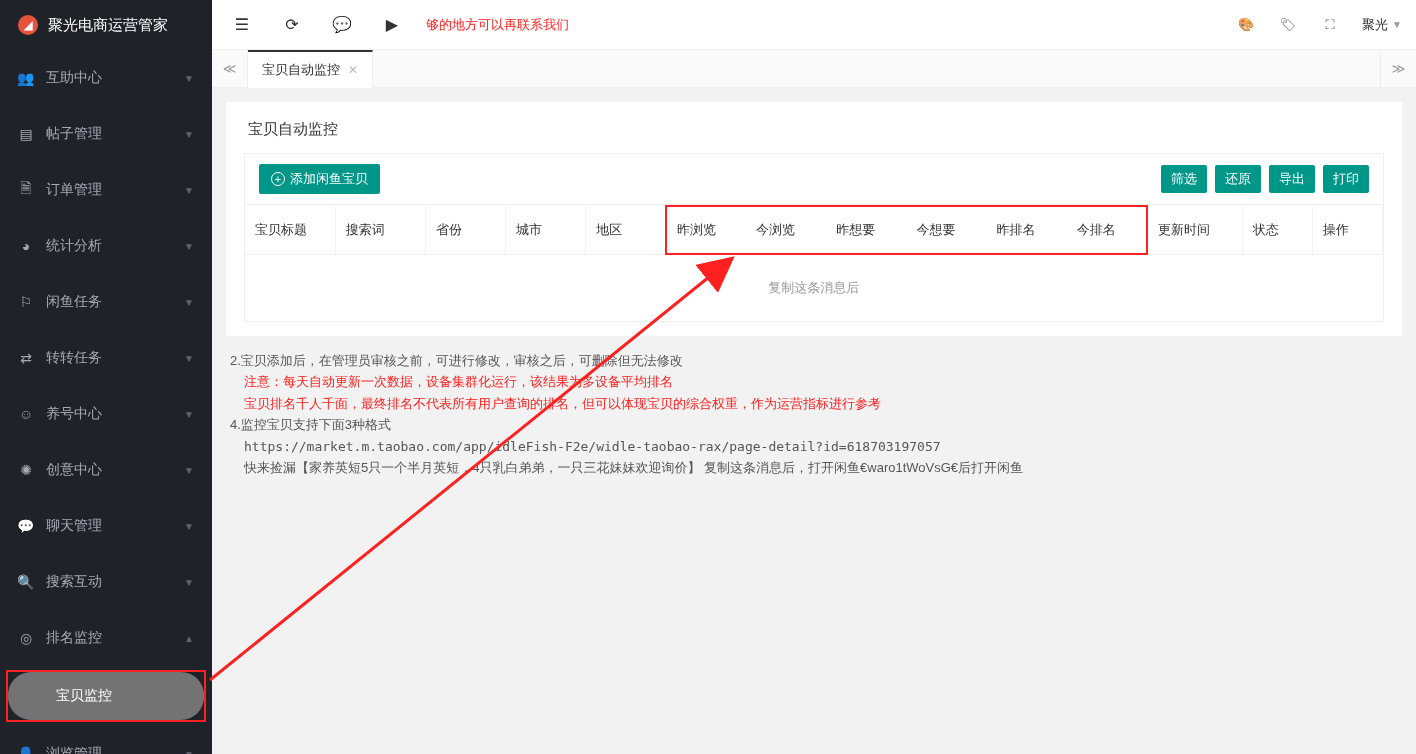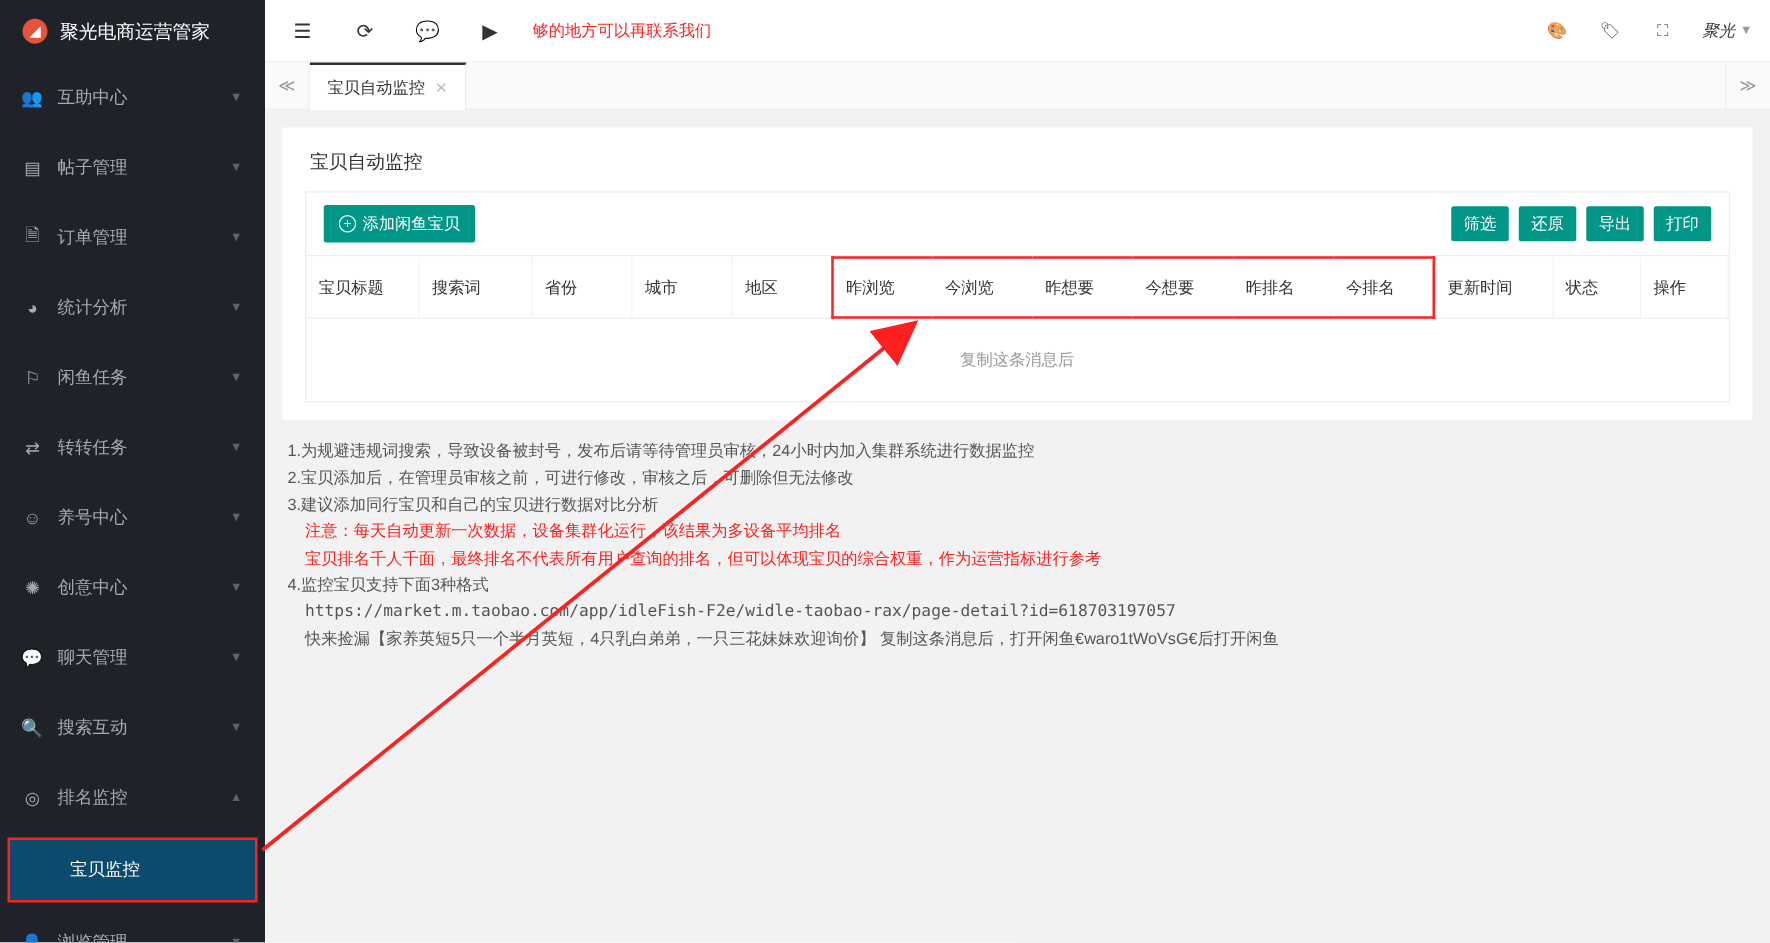--- a/index.html
+++ b/index.html
@@ -7,30 +7,30 @@
 
 
 .sidebar { position: absolute; left: 0; top: 0; width: 212px; height: 754px; background: #20222a; color: #c0c4cc; }
 .logo { height: 50px; display: flex; align-items: center; padding-left: 18px; color: #fff; font-size: 15px; font-weight: 500; }
 .logo-icon { width: 20px; height: 20px; margin-right: 10px; background: #e6533c; border-radius: 50%; display: inline-flex; align-items: center; justify-content: center; font-size: 12px; color: #fff; }
 .menu-item { height: 56px; display: flex; align-items: center; padding-left: 18px; padding-right: 18px; cursor: pointer; color: #a6aab3; font-size: 14px; }
 .menu-icon { width: 16px; margin-right: 12px; display: inline-flex; align-items: center; justify-content: center; }
 .menu-label { flex: 1; }
 .menu-chevron { font-size: 10px; color: #5f6370; }
 .submenu-item { height: 48px; display: flex; align-items: center; padding-left: 48px; cursor: pointer; color: #fff; font-size: 14px; }
-.submenu-active { background: #0c4a6e; }
+.submenu-active { background: #737373; border-radius: 23px; }
 .submenu-highlight { border: 2px solid #ff2020; margin: 4px 6px 4px 6px; }
 
 
 .topbar { position: absolute; left: 212px; top: 0; right: 0; height: 50px; background: #fff; border-bottom: 1px solid #eee; display: flex; align-items: center; padding: 0 14px; }
 .tb-icon { width: 32px; height: 32px; display: inline-flex; align-items: center; justify-content: center; cursor: pointer; color: #333; margin-right: 18px; font-size: 16px; }
 .tb-notice { color: #ff2020; font-size: 13px; flex: 1; }
 .tb-right { display: flex; align-items: center; gap: 22px; }
 .tb-right-icon { width: 20px; height: 20px; display: inline-flex; align-items: center; justify-content: center; cursor: pointer; color: #666; }
-.tb-user { display: flex; align-items: center; cursor: pointer; color: #333; font-size: 13px; font-style: italic; }
+.tb-user { display: flex; align-items: center; cursor: pointer; color: #333; font-size: 13px; }
 
 
 .tabsbar { position: absolute; left: 212px; top: 50px; right: 0; height: 38px; background: #fafafa; border-bottom: 1px solid #eee; display: flex; align-items: center; }
 .tabs-arrow { width: 36px; height: 38px; display: inline-flex; align-items: center; justify-content: center; cursor: pointer; color: #999; border-right: 1px solid #eee; }
 .tabs-arrow.right { border-right: none; border-left: 1px solid #eee; margin-left: auto; }
 .tab { height: 38px; display: inline-flex; align-items: center; padding: 0 14px; border-right: 1px solid #eee; background: #fff; border-top: 2px solid #333; font-size: 13px; }
 .tab-close { margin-left: 8px; color: #bbb; cursor: pointer; font-size: 12px; }
 
 
 .content { position: absolute; left: 212px; top: 88px; right: 0; bottom: 0; background: #f2f2f2; padding: 14px; overflow: auto; }
@@ -212,23 +212,21 @@
         <tbody>
           <tr>
               <td class="empty" colspan="14">复制这条消息后</td>
             </tr>
         </tbody>
       </table>
     </div>
   </div>
 
   <div class="notes">
-    <div>1.为规避违规词搜索，导致设备被封号，发布后请等待管理员审核，24小时内加入集群系统进行数据监控</div>
     <div>2.宝贝添加后，在管理员审核之前，可进行修改，审核之后，可删除但无法修改</div>
-    <div>3.建议添加同行宝贝和自己的宝贝进行数据对比分析</div>
     <div class="red" style="padding-left:14px">注意：每天自动更新一次数据，设备集群化运行，该结果为多设备平均排名</div>
     <div class="red" style="padding-left:14px">宝贝排名千人千面，最终排名不代表所有用户查询的排名，但可以体现宝贝的综合权重，作为运营指标进行参考</div>
     <div>4.监控宝贝支持下面3种格式</div>
     <div style="padding-left:14px;font-family:monospace">https://market.m.taobao.com/app/idleFish-F2e/widle-taobao-rax/page-detail?id=618703197057</div>
     <div style="padding-left:14px">快来捡漏【家养英短5只一个半月英短，4只乳白弟弟，一只三花妹妹欢迎询价】  复制这条消息后，打开闲鱼€waro1tWoVsG€后打开闲鱼</div>
   </div>
 </div>
 
 <svg class="arrow-svg">
   <defs>

